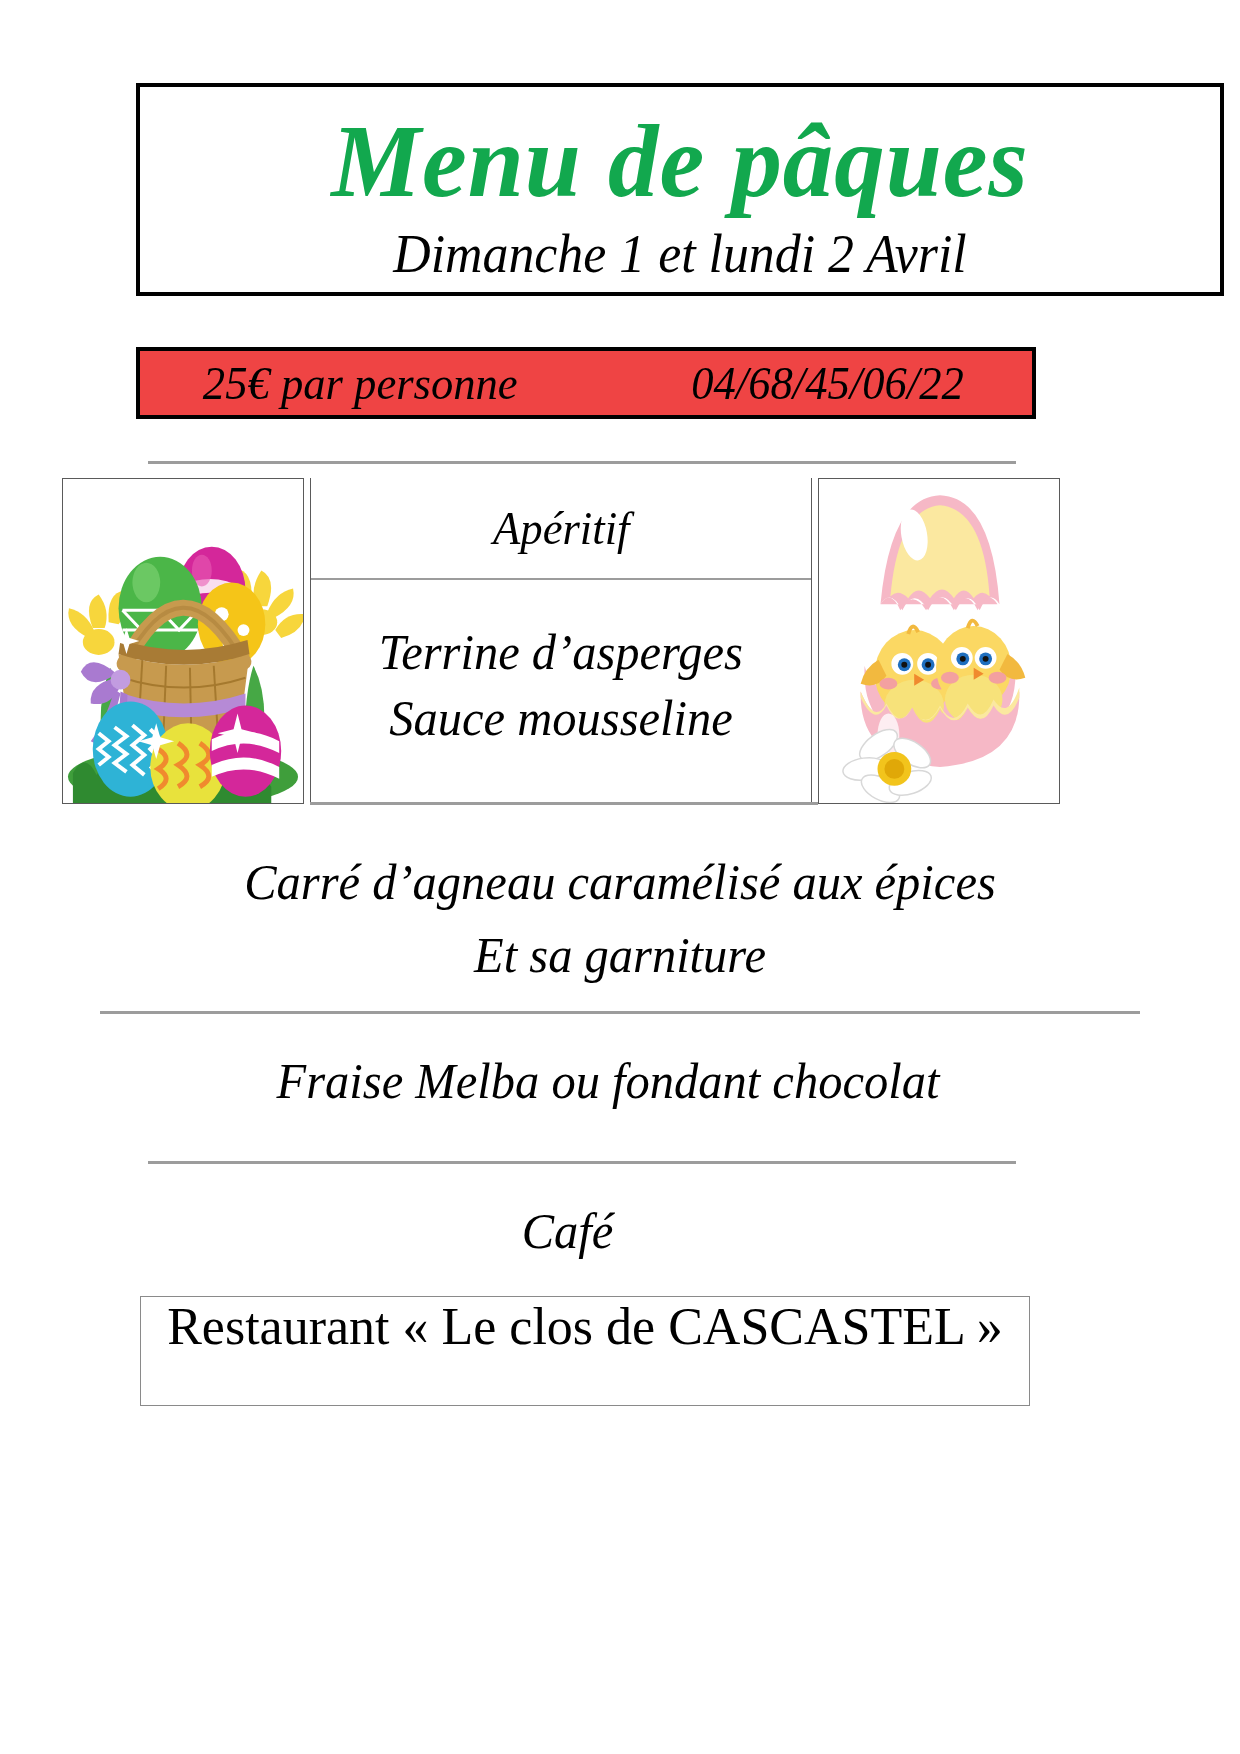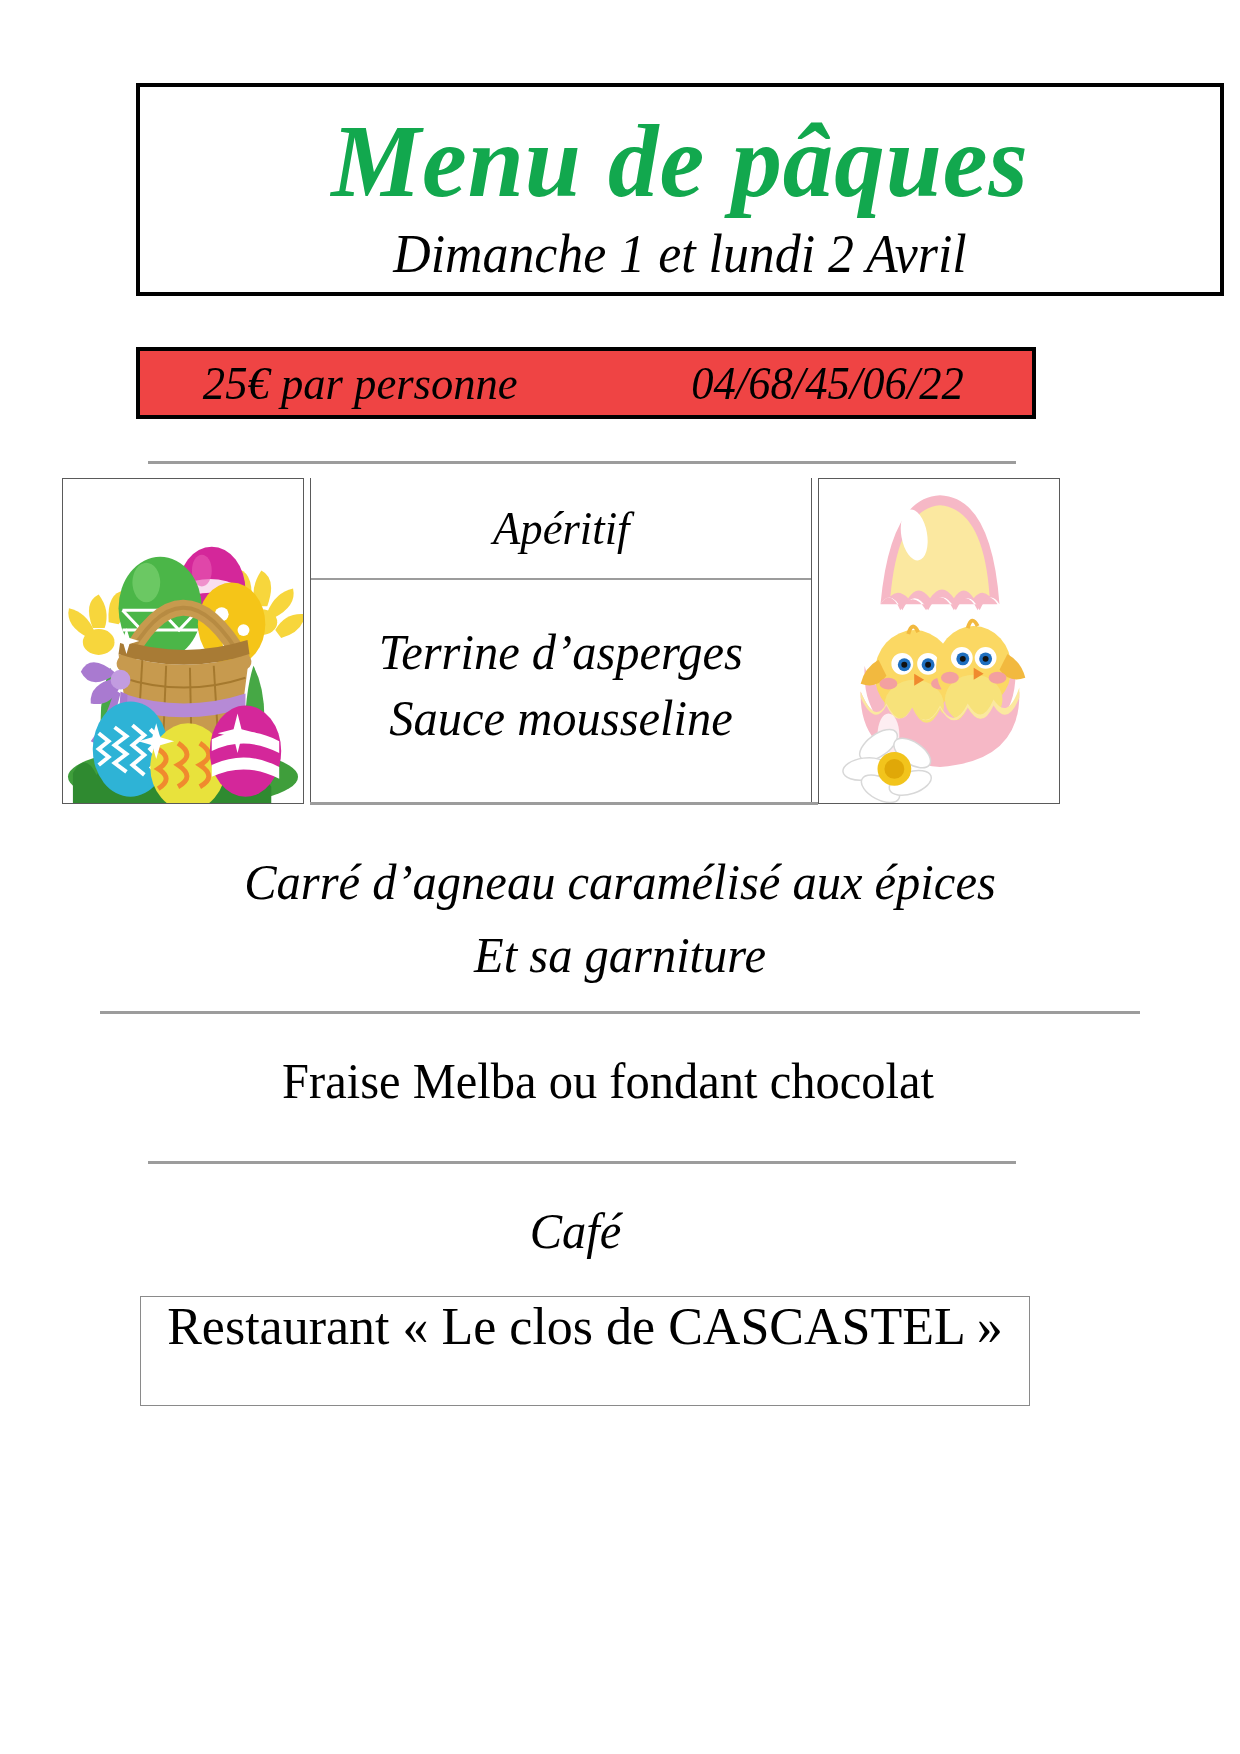--- a/index.html
+++ b/index.html
@@ -180,28 +180,29 @@
   }
   .course-main div { transform: scaleX(0.97); }
 
   .course-dessert {
     position: absolute;
     left: 0;
     top: 1052px;
     width: 1216px;
     text-align: center;
     font-family: "Liberation Serif", serif;
+    font-style: italic;
     font-size: 50px;
     color: #000000;
   }
   .course-dessert div { transform: scaleX(0.97); }
 
   .course-cafe {
     position: absolute;
-    left: 12px;
+    left: 4px;
     top: 1202px;
     width: 1127px;
     text-align: center;
     font-family: "Liberation Serif", serif;
     font-style: italic;
     font-size: 50px;
     color: #000000;
   }
   .course-cafe div { transform: scaleX(0.97); }
 

